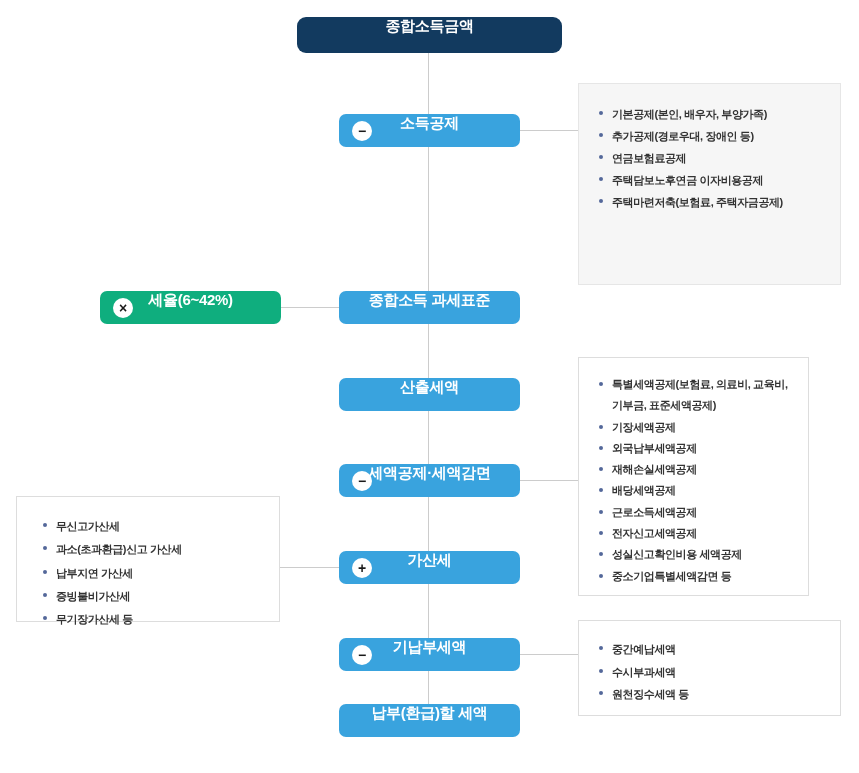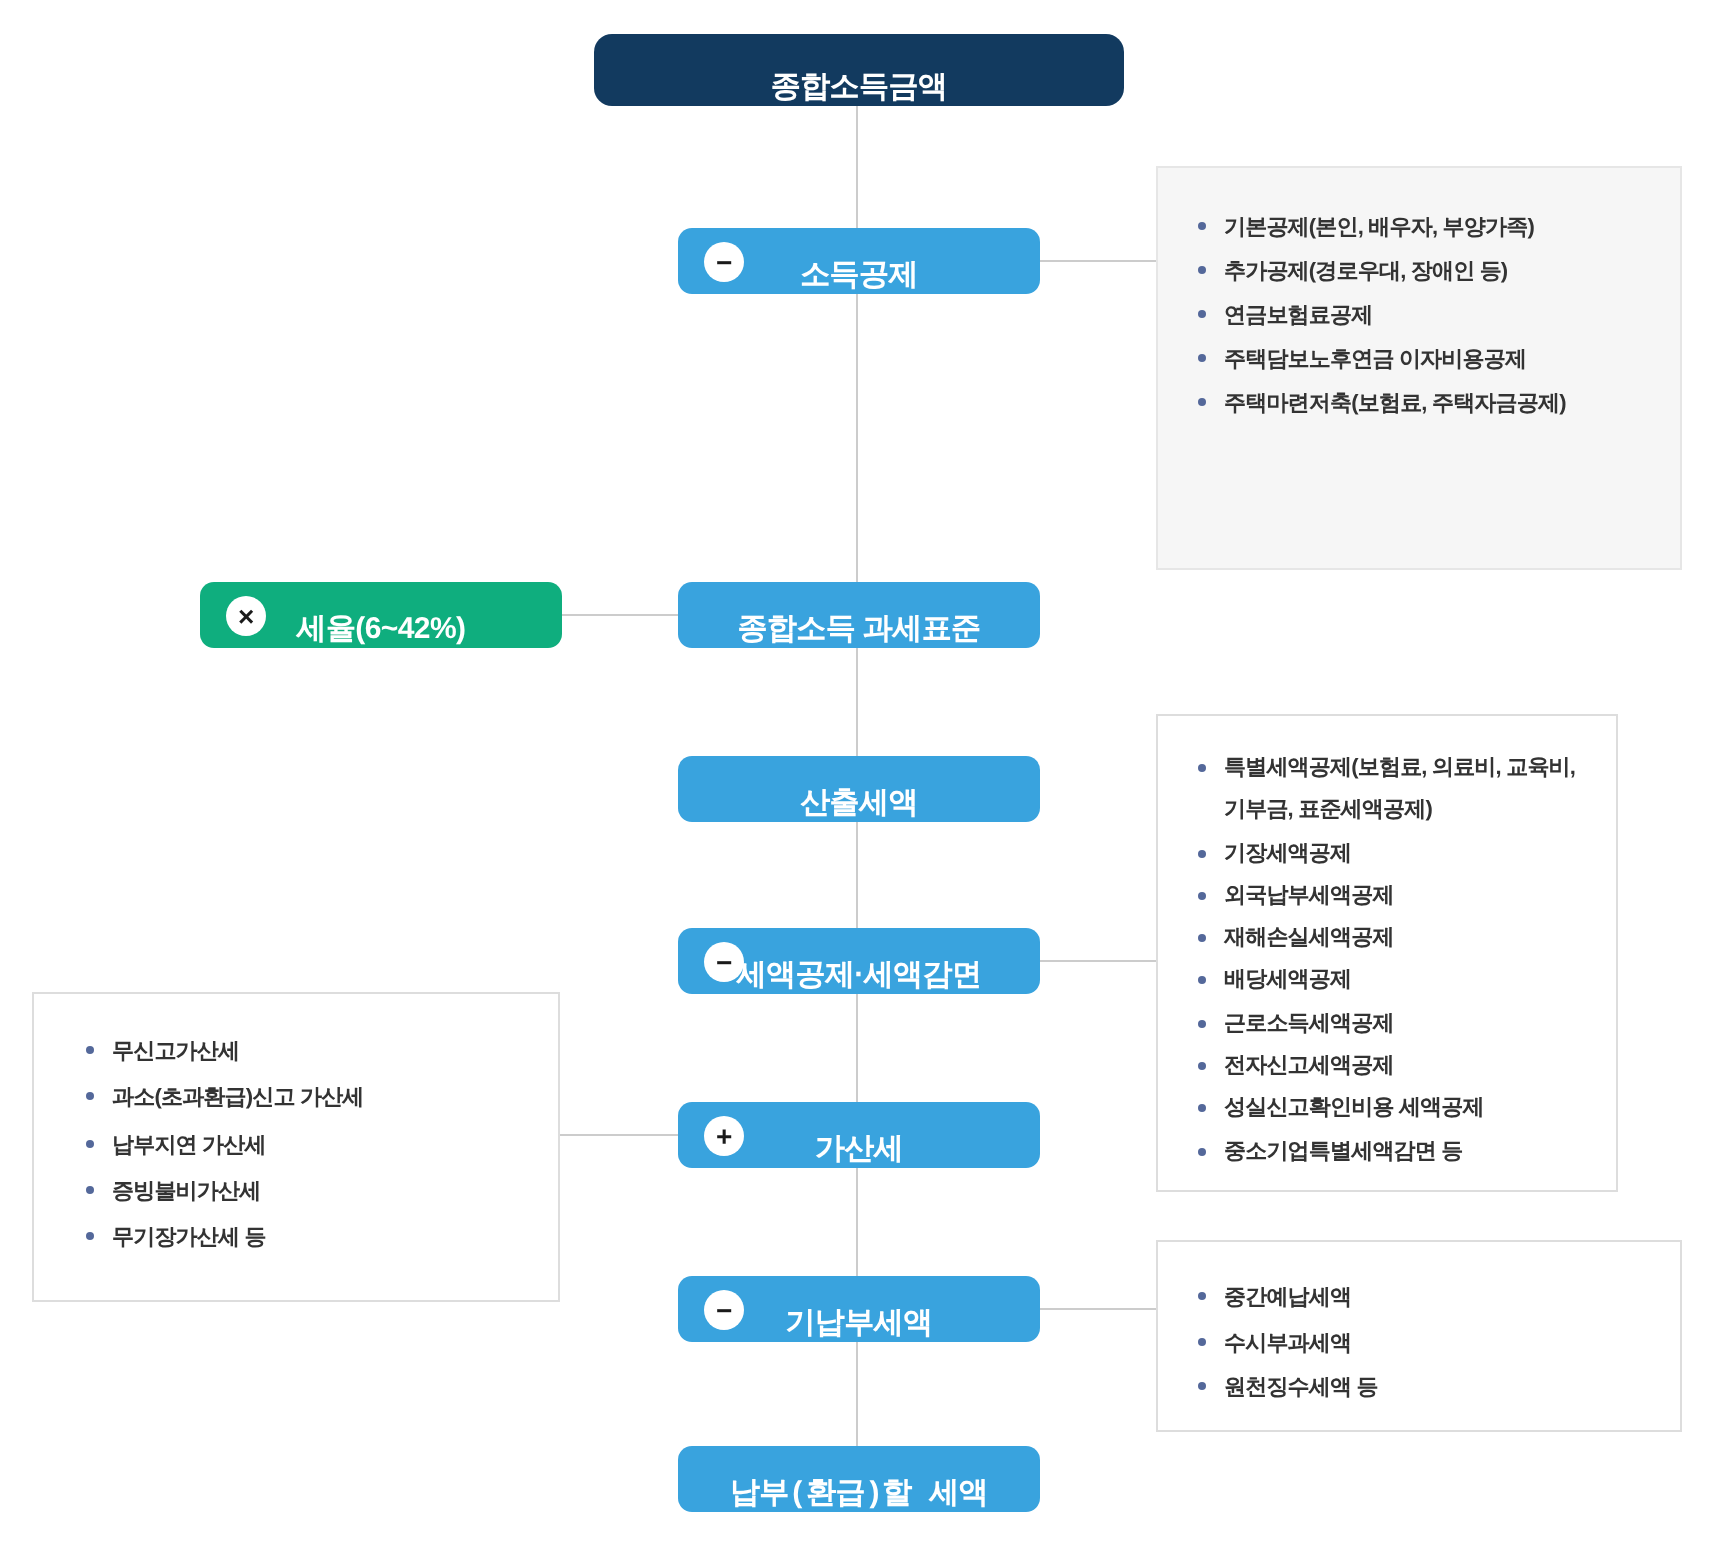--- a/index.html
+++ b/index.html
@@ -5,27 +5,27 @@
   html,body { margin:0; padding:0; background:#ffffff; }
   body { font-family:"Liberation Sans","DejaVu Sans",sans-serif; }
   .canvas { position:relative; width:859px; height:773px; background:#ffffff; overflow:hidden; }
 
   
   .line { position:absolute; background:#cccccc; z-index:1; }
   .vline { width:1px; }
   .hline { height:1px; }
 
   
-  .box { position:absolute; display:flex; align-items:flex-end; justify-content:center;
+  .box { position:absolute; display:flex; align-items:flex-start; justify-content:center;
          color:#ffffff; font-weight:bold; font-size:15px; z-index:2; letter-spacing:-0.3px; }
   .box-navy { left:297px; top:17px; width:265px; height:36px; background:#123a5f; border-radius:9px; }
   .box-blue { left:339px; width:181px; height:33px; background:#39a3de; border-radius:7px; }
   .box-green { left:100px; top:291px; width:181px; height:33px; background:#0fae7e; border-radius:7px; }
   .s1 { top:114px; } .s2 { top:291px; } .s3 { top:378px; } .s4 { top:464px; }
-  .s5 { top:551px; } .s6 { top:638px; } .s7 { top:723px;font-family:Liberation Mono, monospace; }
+  .s5 { top:551px; } .s6 { top:638px; } .s7 { top:704px; }
 
   .opicon { position:absolute; left:13px; top:50%; transform:translateY(-50%);
             width:20px; height:20px; background:#ffffff; border-radius:50%;
             color:#1a1a1a; display:flex; align-items:center; justify-content:center;
             font-size:14px; font-weight:bold; line-height:1; }
 
   
   .panel { position:absolute; background:#ffffff; border:1px solid #dddddd;
            box-sizing:border-box; z-index:2; }
   .panel-gray { background:#f6f6f6; border-color:#e6e6e6; }
@@ -33,21 +33,21 @@
   .panel li { position:relative; padding-left:15px; font-size:11px; color:#333333;
               letter-spacing:-0.4px; font-weight:bold; }
   .panel li::before { content:''; position:absolute; left:2px; top:8px; width:4px; height:4px;
                       border-radius:50%; background:#54689a; }
   .panel-income     { left:578px; top:83px;  width:263px; height:202px; padding:19px 14px 0 18px; }
   .panel-income li  { line-height:22px; }
   .panel-credit     { left:578px; top:357px; width:231px; height:239px; padding:16px 12px 0 18px; }
   .panel-credit li  { line-height:21.3px; }
   .panel-prepaid    { left:578px; top:620px; width:263px; height:96px;  padding:17px 14px 0 18px; }
   .panel-prepaid li { line-height:22.5px; }
-  .panel-penalty    { left:16px;  top:496px; width:264px; height:155px; padding:18px 14px 0 24px; }
+  .panel-penalty    { left:16px;  top:496px; width:264px; height:126px; padding:18px 14px 0 24px; }
   .panel-penalty li { line-height:23.3px; }
 </style>
 </head>
 <body>
 
 <div class="canvas">
 
   <div class="line vline" style="left:428px; top:53px; height:671px;"></div>
   <div class="line hline" style="left:519px; top:130px; width:59px;"></div>
   <div class="line hline" style="left:280px; top:307px; width:59px;"></div>

